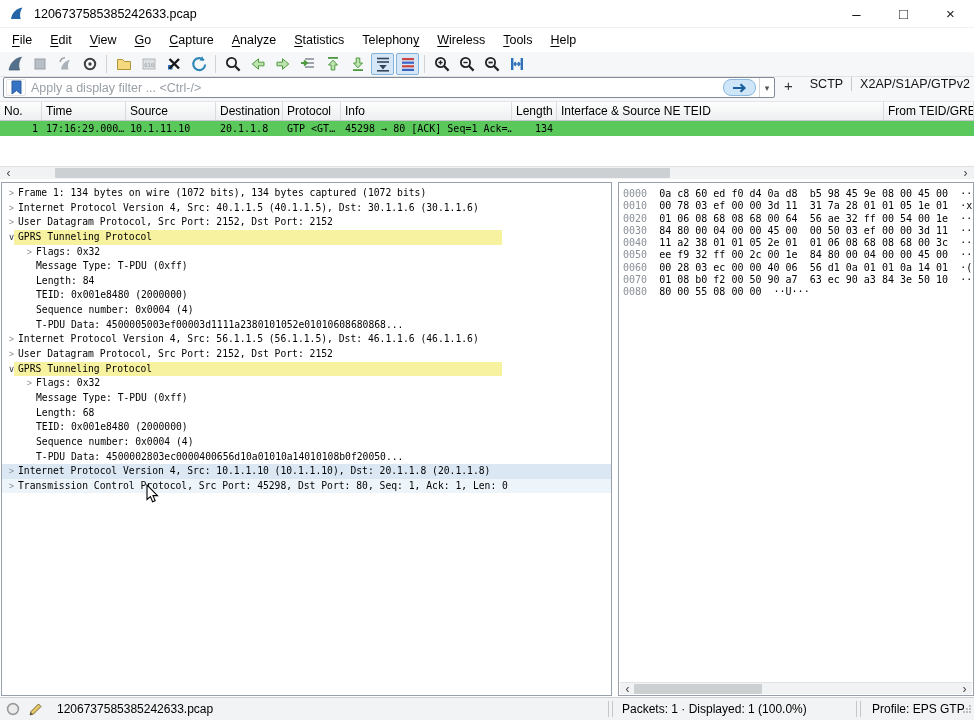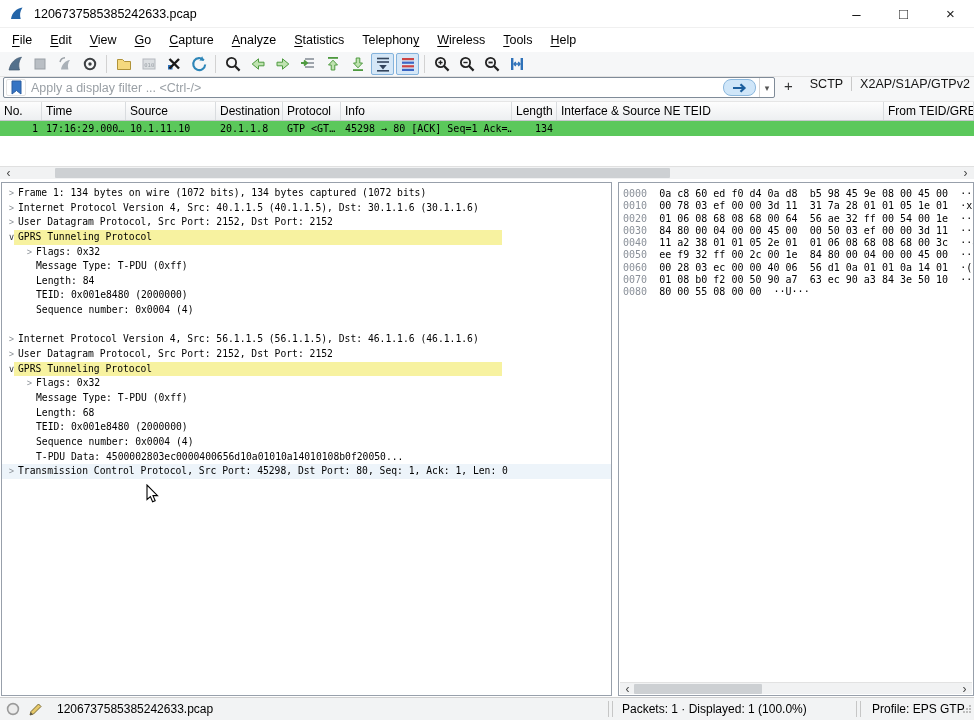--- a/index.html
+++ b/index.html
@@ -296,30 +296,31 @@
   <div class="details" id="details">
       <div class="dline"><span class="chev" style="margin-left: 3px;">&gt;</span><span class="dtxt">Frame 1: 134 bytes on wire (1072 bits), 134 bytes captured (1072 bits)</span></div>
       <div class="dline"><span class="chev" style="margin-left: 3px;">&gt;</span><span class="dtxt">Internet Protocol Version 4, Src: 40.1.1.5 (40.1.1.5), Dst: 30.1.1.6 (30.1.1.6)</span></div>
       <div class="dline"><span class="chev" style="margin-left: 3px;">&gt;</span><span class="dtxt">User Datagram Protocol, Src Port: 2152, Dst Port: 2152</span></div>
       <div class="dline yline"><span class="chev open" style="margin-left: 3px;">∨</span><span class="dtxt">GPRS Tunneling Protocol</span></div>
       <div class="dline"><span class="chev" style="margin-left: 21px;">&gt;</span><span class="dtxt">Flags: 0x32</span></div>
       <div class="dline"><span class="chev" style="margin-left: 21px;"> </span><span class="dtxt">Message Type: T-PDU (0xff)</span></div>
       <div class="dline"><span class="chev" style="margin-left: 21px;"> </span><span class="dtxt">Length: 84</span></div>
       <div class="dline"><span class="chev" style="margin-left: 21px;"> </span><span class="dtxt">TEID: 0x001e8480 (2000000)</span></div>
       <div class="dline"><span class="chev" style="margin-left: 21px;"> </span><span class="dtxt">Sequence number: 0x0004 (4)</span></div>
-      <div class="dline"><span class="chev" style="margin-left: 21px;"> </span></div>
+      <div class="dline"><span class="chev" style="margin-left: 21px;"> </span><span class="dtxt">T-PDU Data: 4500005003ef00003d1111a2380101052e01010608680868...</span></div>
       <div class="dline"><span class="chev" style="margin-left: 3px;">&gt;</span><span class="dtxt">Internet Protocol Version 4, Src: 56.1.1.5 (56.1.1.5), Dst: 46.1.1.6 (46.1.1.6)</span></div>
       <div class="dline"><span class="chev" style="margin-left: 3px;">&gt;</span><span class="dtxt">User Datagram Protocol, Src Port: 2152, Dst Port: 2152</span></div>
       <div class="dline yline"><span class="chev open" style="margin-left: 3px;">∨</span><span class="dtxt">GPRS Tunneling Protocol</span></div>
       <div class="dline"><span class="chev" style="margin-left: 21px;">&gt;</span><span class="dtxt">Flags: 0x32</span></div>
       <div class="dline"><span class="chev" style="margin-left: 21px;"> </span><span class="dtxt">Message Type: T-PDU (0xff)</span></div>
       <div class="dline"><span class="chev" style="margin-left: 21px;"> </span><span class="dtxt">Length: 68</span></div>
       <div class="dline"><span class="chev" style="margin-left: 21px;"> </span><span class="dtxt">TEID: 0x001e8480 (2000000)</span></div>
       <div class="dline"><span class="chev" style="margin-left: 21px;"> </span><span class="dtxt">Sequence number: 0x0004 (4)</span></div>
       <div class="dline"><span class="chev" style="margin-left: 21px;"> </span><span class="dtxt">T-PDU Data: 4500002803ec0000400656d10a01010a14010108b0f20050...</span></div>
+      <div class="dline sel1"><span class="chev" style="margin-left: 3px;">&gt;</span><span class="dtxt">Internet Protocol Version 4, Src: 10.1.1.10 (10.1.1.10), Dst: 20.1.1.8 (20.1.1.8)</span></div>
       <div class="dline sel2"><span class="chev" style="margin-left: 3px;">&gt;</span><span class="dtxt">Transmission Control Protocol, Src Port: 45298, Dst Port: 80, Seq: 1, Ack: 1, Len: 0</span></div>
     </div>
 
   <div class="hexpane">
     <div id="hexrows"><div class="hexline"><span class="hexoff">0000</span><span>  0a c8 60 ed f0 d4 0a d8  b5 98 45 9e 08 00 45 00  </span><span class="hexascii">··`·······E···E·</span></div><div class="hexline"><span class="hexoff">0010</span><span>  00 78 03 ef 00 00 3d 11  31 7a 28 01 01 05 1e 01  </span><span class="hexascii">·x····=·1z(·····</span></div><div class="hexline"><span class="hexoff">0020</span><span>  01 06 08 68 08 68 00 64  56 ae 32 ff 00 54 00 1e  </span><span class="hexascii">···h·h·dV·2··T··</span></div><div class="hexline"><span class="hexoff">0030</span><span>  84 80 00 04 00 00 45 00  00 50 03 ef 00 00 3d 11  </span><span class="hexascii">······E··P····=·</span></div><div class="hexline"><span class="hexoff">0040</span><span>  11 a2 38 01 01 05 2e 01  01 06 08 68 08 68 00 3c  </span><span class="hexascii">··8···.····h·h·&lt;</span></div><div class="hexline"><span class="hexoff">0050</span><span>  ee f9 32 ff 00 2c 00 1e  84 80 00 04 00 00 45 00  </span><span class="hexascii">··2··,········E·</span></div><div class="hexline"><span class="hexoff">0060</span><span>  00 28 03 ec 00 00 40 06  56 d1 0a 01 01 0a 14 01  </span><span class="hexascii">·(····@·V·······</span></div><div class="hexline"><span class="hexoff">0070</span><span>  01 08 b0 f2 00 50 90 a7  63 ec 90 a3 84 3e 50 10  </span><span class="hexascii">·····P··c····&gt;P·</span></div><div class="hexline"><span class="hexoff">0080</span><span>  80 00 55 08 00 00  </span><span class="hexascii">··U···</span></div></div>
     <div class="hex-hscroll">
       <span class="sarrow" style="left:0;height:12px">‹</span>
       <span class="thumb" style="left:14px;width:128px;height:10px"></span>
       <span class="sarrow" style="right:0;height:12px">›</span>
     </div>

